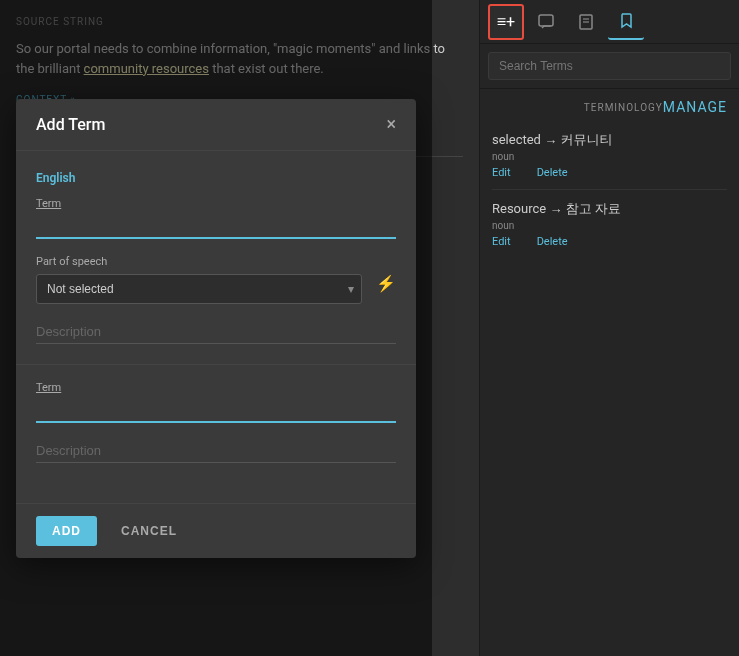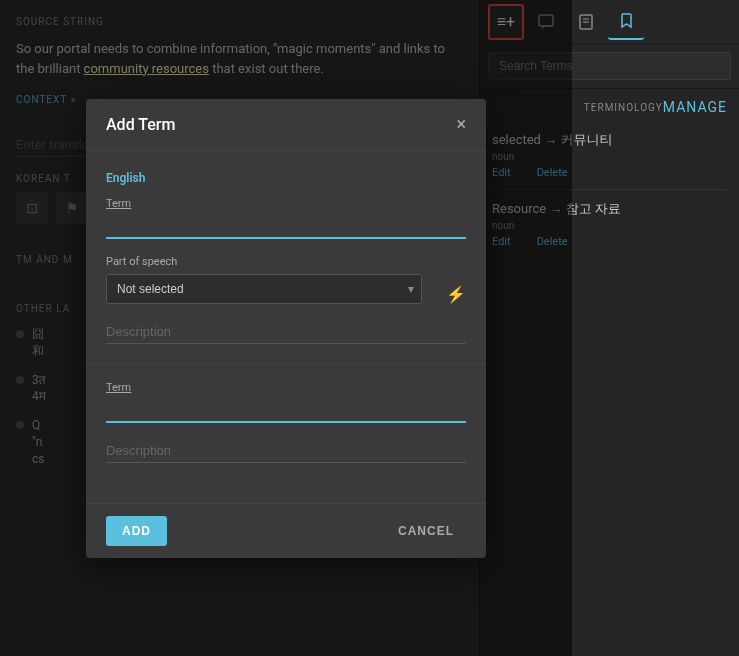--- a/index.html
+++ b/index.html
@@ -220,21 +220,21 @@
       border: none;
       border-top: 1px solid #333;
       margin: 0 12px;
     }
 
     
     .modal-overlay {
       position: absolute;
       left: 0;
       top: 0;
-      width: 572px;
+      width: 432px;
       height: 656px;
       background: rgba(0,0,0,0.5);
       display: flex;
       align-items: center;
       justify-content: center;
     }
 
     .modal {
       background: #3a3a3a;
       border-radius: 4px;
@@ -296,22 +296,22 @@
       outline: none;
       margin-bottom: 16px;
     }
 
     .modal-input::placeholder {
       color: transparent;
     }
 
     .pos-row {
       display: flex;
-      align-items: flex-end;
-      gap: 24px;
+      align-items: flex-start;
+      gap: 14px;
       margin-bottom: 16px;
     }
 
     .pos-label {
       font-size: 11px;
       color: #aaa;
       margin-bottom: 6px;
     }
 
     .pos-select-wrapper {
@@ -367,21 +367,21 @@
 
     .modal-divider {
       border: none;
       border-top: 1px solid #444;
       margin: 0 -20px 16px;
     }
 
     .modal-footer {
       padding: 12px 20px;
       display: flex;
-      justify-content: space-between;
+      justify-content: flex-start;
       gap: 12px;
       border-top: 1px solid #444;
     }
 
     .btn-cancel {
       background: transparent;
       border: none;
       color: #aaa;
       font-size: 12px;
       font-weight: 600;

